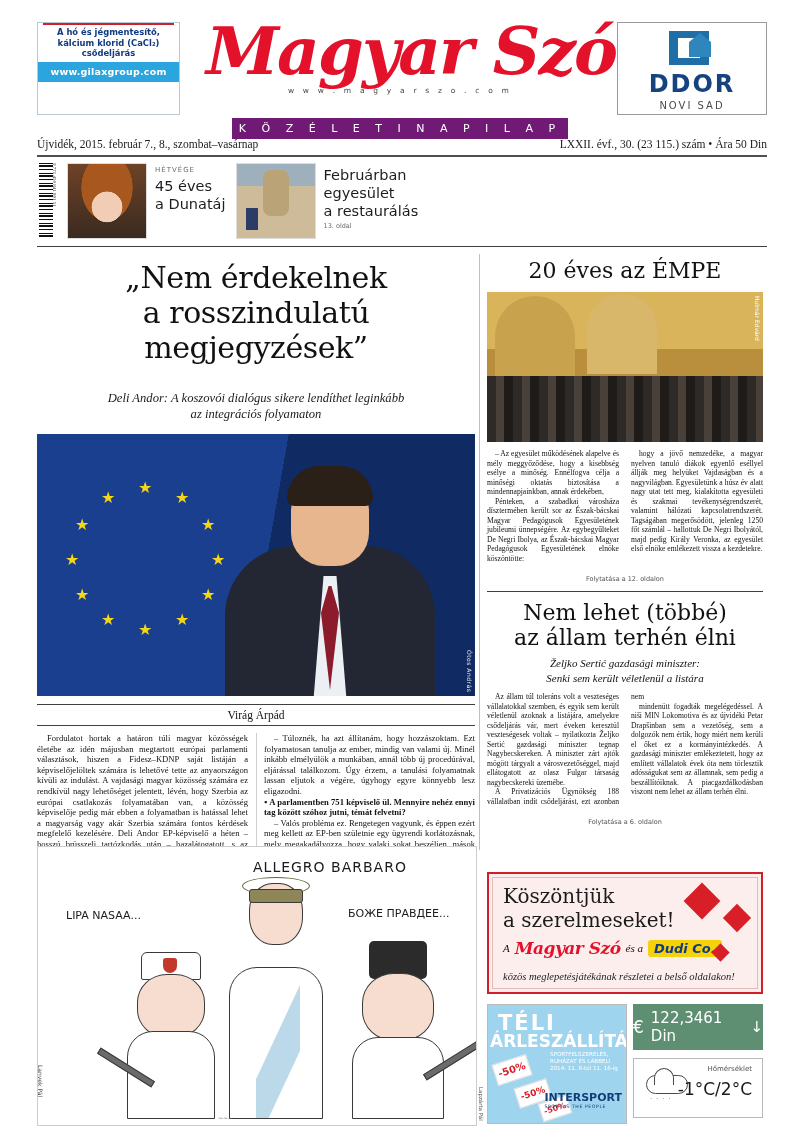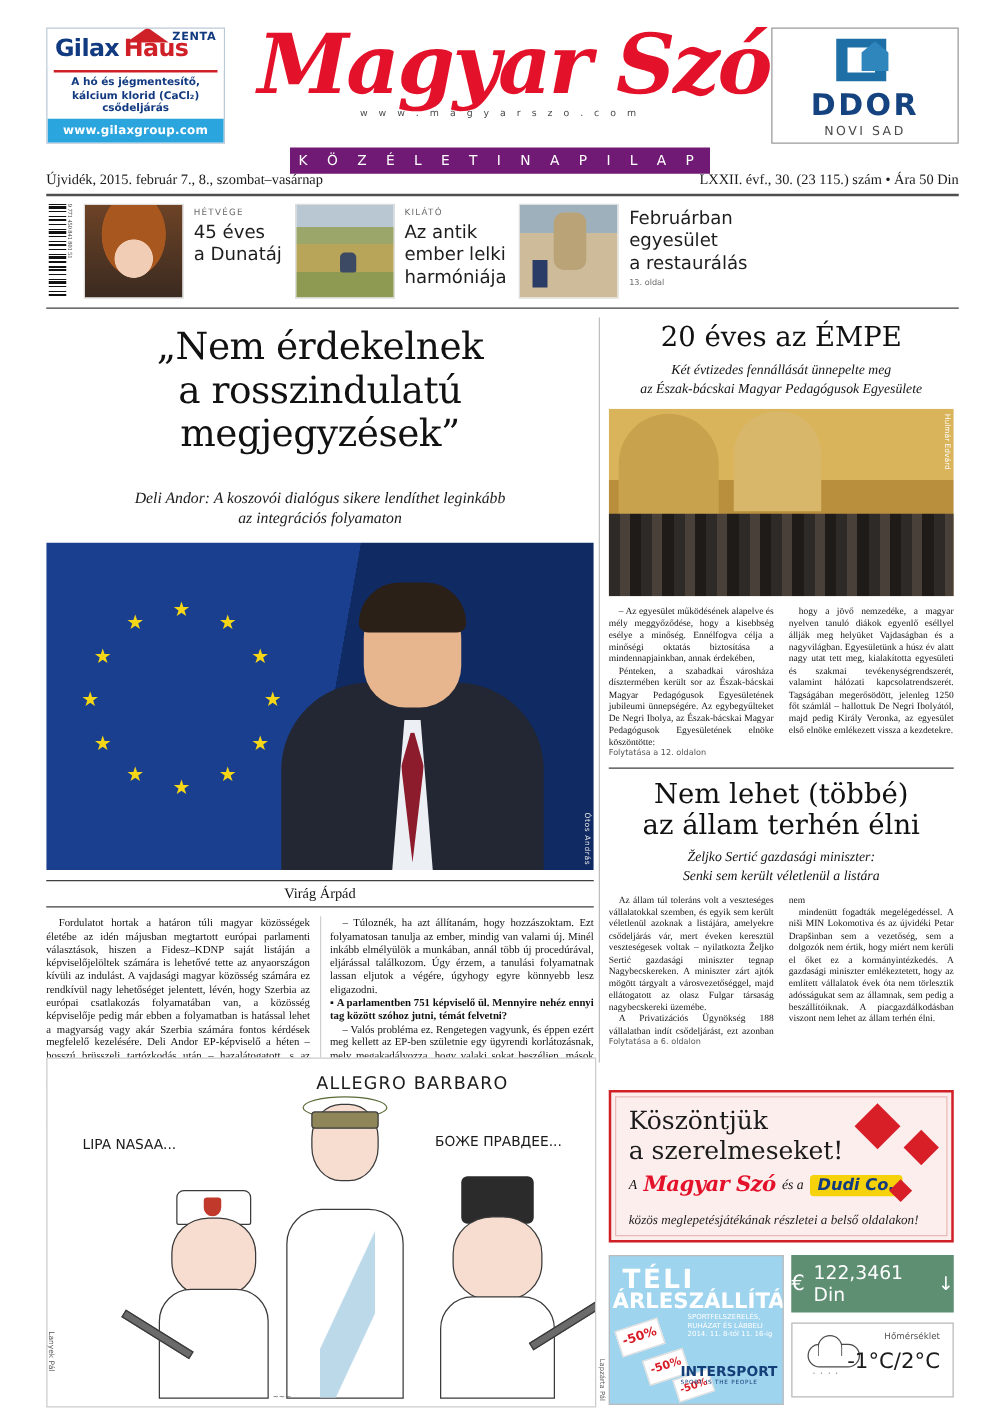--- a/index.html
+++ b/index.html
@@ -102,21 +102,21 @@
   .mp-credit{position:absolute;right:2px;bottom:4px;writing-mode:vertical-rl;font-family:"DejaVu Sans",sans-serif;
              font-size:6px;color:#e8e8e8;letter-spacing:.5px;}
 
   .byline{margin-top:8px;padding:4px 0 4px;border-top:1px solid #3f3f3f;border-bottom:1px solid #3f3f3f;
           text-align:center;font-size:11.5px;}
   .cols2{margin-top:7px;column-count:2;column-gap:16px;column-rule:1px solid #cfcfcf;
          font-size:8.6px;line-height:10.6px;text-align:justify;hyphens:auto;}
   .cols2 p{margin:0 0 0;text-indent:10px;}
   .cols2 p.q{font-weight:bold;text-indent:0;}
   .cols2 p.q:before{content:"\25AA\00a0";}
-  .contnote{font-family:"DejaVu Sans",sans-serif;font-size:6.5px;color:#555;text-align:left;margin-top:0;}
+  .contnote{font-family:"DejaVu Sans",sans-serif;font-size:6.5px;color:#555;text-align:center;margin-top:12px;}
 
   
   .cartoon{position:absolute;left:37px;top:846px;width:438px;height:278px;border:1px solid #ccc;
            background:#fff;overflow:hidden;}
   .cart-title{position:absolute;left:215px;top:12px;font-family:"DejaVu Sans",sans-serif;font-size:14px;
               letter-spacing:1px;color:#1b1b1b;}
   .cart-b1{position:absolute;left:28px;top:62px;font-family:"DejaVu Sans",sans-serif;font-size:11px;
            line-height:14px;color:#1b1b1b;}
   .cart-b2{position:absolute;left:310px;top:60px;font-family:"DejaVu Sans",sans-serif;font-size:11px;
            line-height:14px;color:#1b1b1b;}
@@ -212,26 +212,20 @@
   .drops{position:absolute;left:4px;top:20px;width:32px;height:10px;font-size:7px;color:#4a4a4a;letter-spacing:1px;}
 </style>
 </head>
 <body>
 
 <div class="page">
 
   <div class="masthead">
 
     <div class="gilax">
-      <div class="gilax-top">
-        <div class="gilax-roof"></div>
-        <span class="gilax-word">Gilax</span>
-        <span class="gilax-haus">Haus</span>
-        <span class="gilax-zenta">ZENTA</span>
-      </div>
       <div class="gilax-rule"></div>
       <div class="gilax-mid">
         <div>A hó és jégmentesítő,</div>
         <div>kálcium klorid (CaCl₂)</div>
         <div>csődeljárás</div>
       </div>
       <div class="gilax-url">www.gilaxgroup.com</div>
     </div>
 
     <div class="logo">
@@ -268,31 +262,20 @@
       <div class="thumb">
           <div class="t-woman"></div>
         </div>
       <div class="tx">
         <div class="kicker">HÉTVÉGE</div>
         <div class="tline">45 éves</div>
         <div class="tline">a Dunatáj</div>
       </div>
     </div>
 
-    <div class="teaser">
-      <div class="thumb">
-          <div class="t-field"></div>
-        </div>
-      <div class="tx">
-        <div class="kicker">KILÁTÓ</div>
-        <div class="tline">Az antik</div>
-        <div class="tline">ember lelki</div>
-        <div class="tline">harmóniája</div>
-      </div>
-    </div>
 
     <div class="teaser">
       <div class="thumb">
           <div class="t-statue"></div>
         </div>
       <div class="tx">
         <div class="tline">Februárban</div>
         <div class="tline">egyesület</div>
         <div class="tline">a restaurálás</div>
         <div class="pg">13. oldal</div>
@@ -379,24 +362,20 @@
       <div class="rifle" style="right:-26px;top:118px;transform:rotate(-32deg)"></div>
     </div>
 
     <div class="cart-sign">~~~</div>
     <div class="cart-credit">Lanyek Pál</div>
   </div>
 
   <div class="right">
 
     <h2 class="r-head">20 éves az ÉMPE</h2>
-    <div class="r-sub">
-      <span>Két évtizedes fennállását ünnepelte meg</span><br>
-      <span>az Észak-bácskai Magyar Pedagógusok Egyesülete</span>
-    </div>
 
     <div class="r-photo">
       <div class="rp-bg"></div>
         <div class="rp-arch"></div>
         <div class="rp-arch2"></div>
         <div class="rp-crowd"></div>
       <div class="rp-credit">Hulmár Edvárd</div>
     </div>
 
     <div class="rcols">

